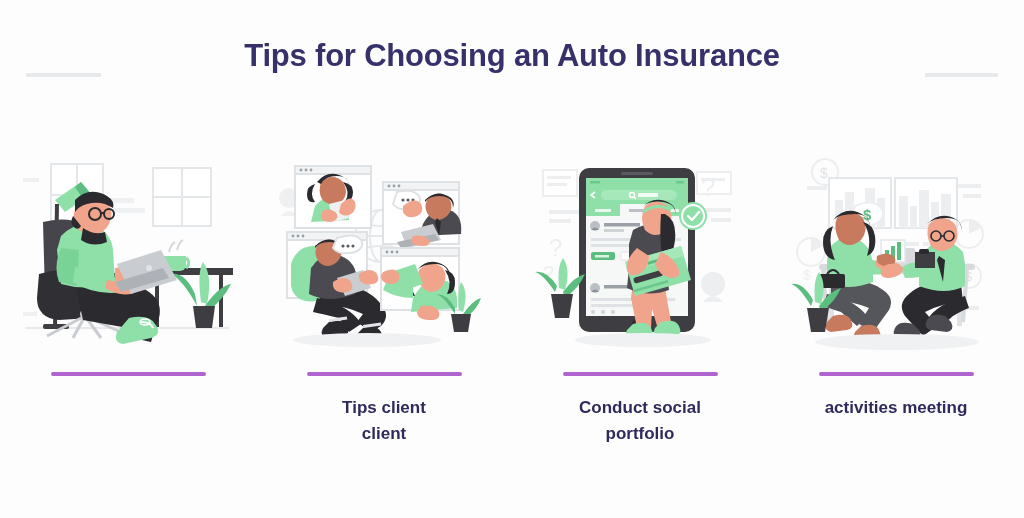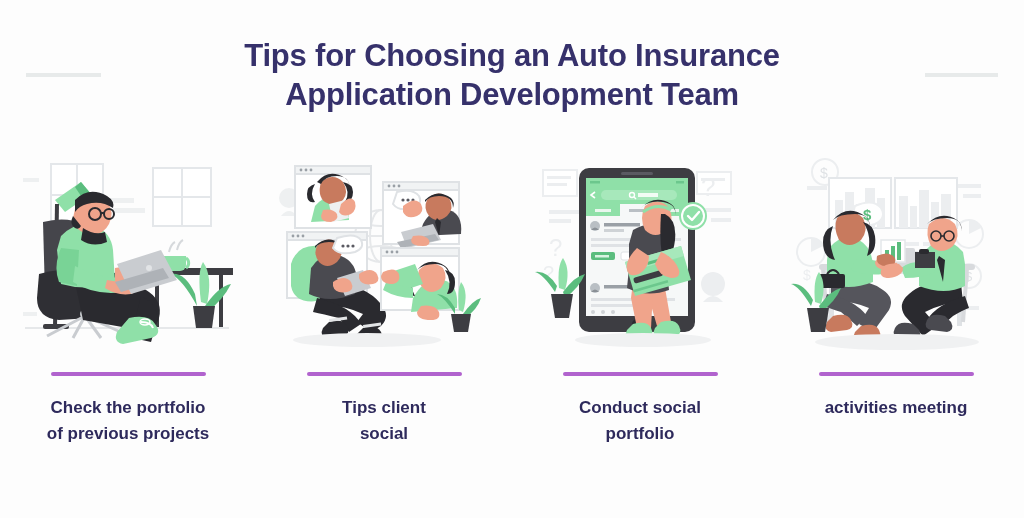--- a/index.html
+++ b/index.html
@@ -44,21 +44,20 @@
 </head>
 <body>
 
 <div class="page">
 
   <div class="header">
     <div class="rule left"></div>
     <div class="rule right"></div>
     <div class="title">
       <div>Tips for Choosing an Auto Insurance</div>
-      <div>Application Development Team</div>
     </div>
   </div>
 
   <div class="cols">
 
     <div class="col">
       <div class="art">
         <svg viewBox="0 0 214 200">
 
           <rect x="30" y="8" width="52" height="62" fill="#fff" stroke="#e4e7ea" stroke-width="2"></rect>
@@ -128,24 +127,20 @@
           <line x1="80" y1="57" x2="83" y2="57" stroke="#2a2a2f" stroke-width="2"></line>
 
           <path d="M62 72 q12 8 22 4 l2 10 q-14 6 -26 -2 Z" fill="#2a2a2f"></path>
 
           <path d="M96 108 l44 -14 l16 30 l-46 14 Z" fill="#c9ccd0"></path>
           <path d="M94 126 l48 -14 l6 10 l-48 14 Z" fill="#aeb2b7"></path>
           <circle cx="128" cy="112" r="3" fill="#e2e4e6"></circle>
         </svg>
       </div>
       <div class="divider"></div>
-      <div class="caption">
-        <div>Check the portfolio</div>
-        <div>of previous projects</div>
-      </div>
     </div>
 
     <div class="col">
       <div class="art">
         <svg viewBox="0 0 214 200">
 
           <g stroke="#e6e8ea" stroke-width="2" fill="none">
             <circle cx="104" cy="80" r="26"></circle>
             <ellipse cx="104" cy="80" rx="11" ry="26"></ellipse>
             <line x1="78" y1="80" x2="130" y2="80"></line>
@@ -245,21 +240,21 @@
           <path d="M182 154 q-2 -20 2 -28 q8 10 2 30" fill="#8fe0a8"></path>
           <path d="M186 158 q10 -14 18 -16 q-4 12 -16 20" fill="#5bbd7e"></path>
           <path d="M174 158 h20 l-3 18 h-14 Z" fill="#3d3d42"></path>
 
           <ellipse cx="90" cy="184" rx="74" ry="7" fill="#f0f1f2"></ellipse>
         </svg>
       </div>
       <div class="divider"></div>
       <div class="caption">
         <div>Tips client</div>
-        <div>social</div>
+        <div>client</div>
       </div>
     </div>
 
     <div class="col">
       <div class="art">
         <svg viewBox="0 0 214 200">
 
           <rect x="10" y="14" width="34" height="26" fill="#fff" stroke="#eceef0" stroke-width="2"></rect>
           <rect x="14" y="20" width="24" height="3" fill="#eceef0"></rect>
           <rect x="14" y="27" width="20" height="3" fill="#eceef0"></rect>

